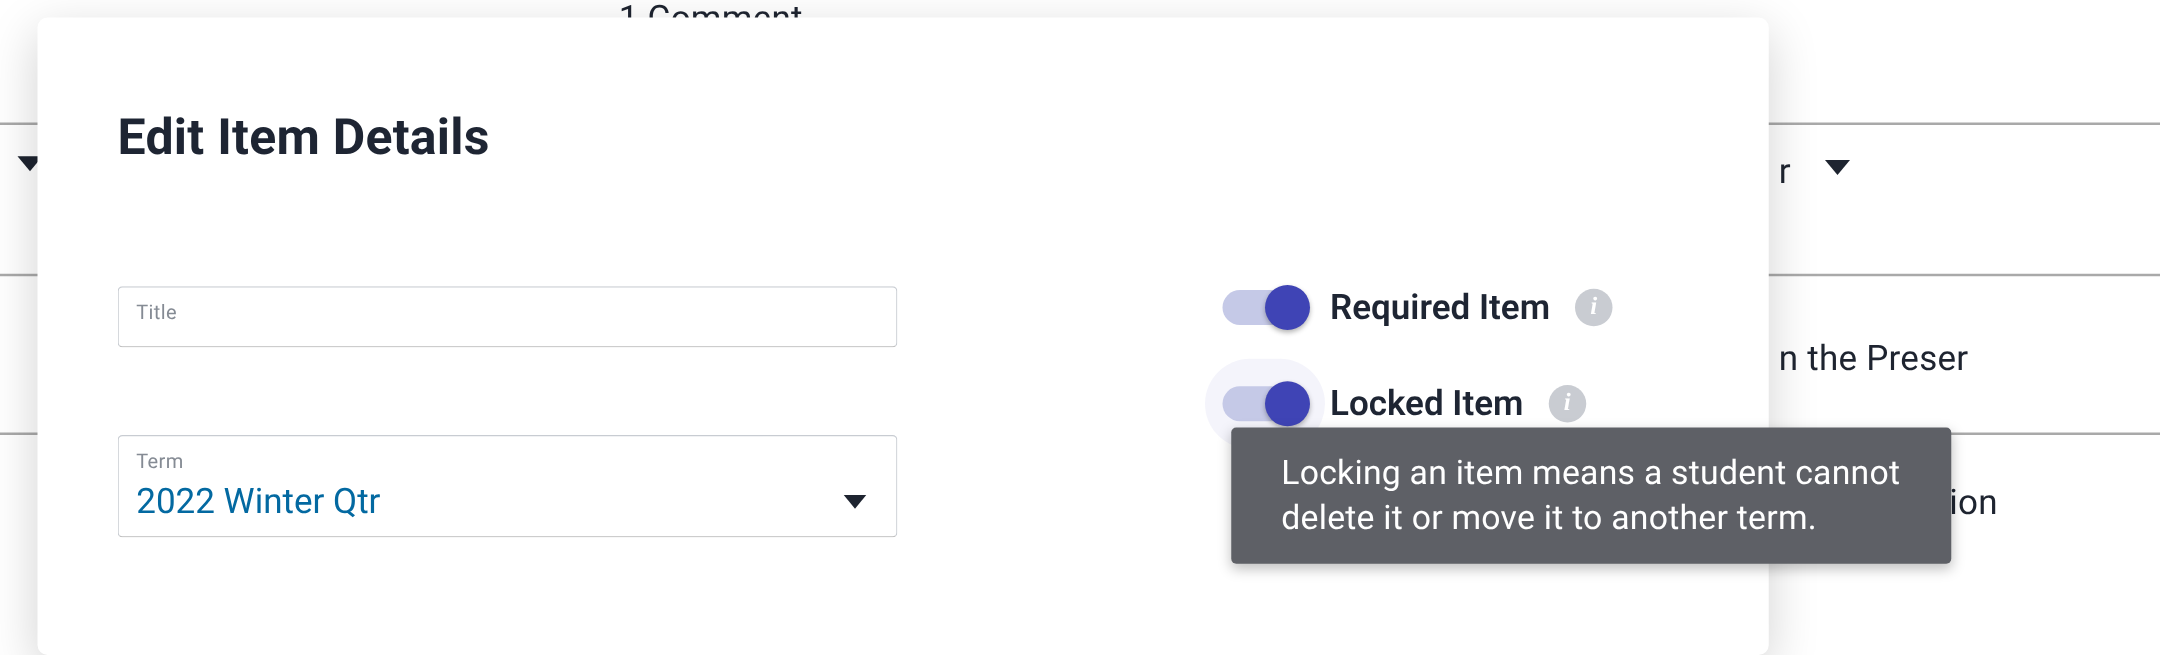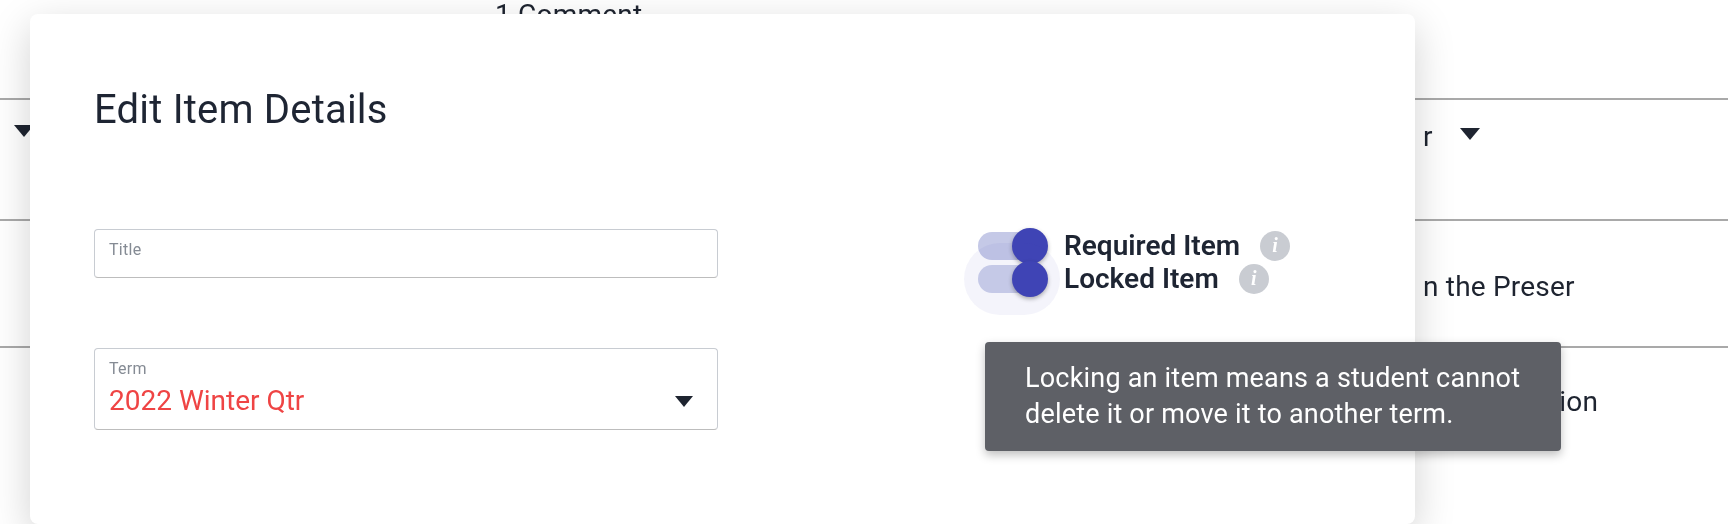--- a/index.html
+++ b/index.html
@@ -42,21 +42,21 @@
     left: 30px;
     width: 1385px;
     height: 510px;
     background: #ffffff;
     border-radius: 8px;
     box-shadow: 0 12px 40px rgba(0,0,0,0.18);
     padding: 72px 64px 40px 64px;
   }
   .modal-title {
     font-size: 40px;
-    font-weight: 400;
+    font-weight: 700;
     color: #1e2533;
     letter-spacing: 0.2px;
   }
   .form-area {
     display: flex;
     gap: 260px;
     margin-top: 96px;
   }
   .left-col { width: 624px; }
   .right-col { flex: 1; }
@@ -83,33 +83,33 @@
     border: none;
     outline: none;
     font-size: 28px;
     color: #1e2430;
     background: transparent;
     font-family: inherit;
   }
   .field.select { padding-right: 59px; }
   .field.select .select-value {
     font-size: 28px;
-    color: #ef4444;
+    color: #0369a1;
   }
   .field.select .dropdown-caret {
     position: absolute;
     right: 24px;
     bottom: 22px;
     width: 0; height: 0;
     border-left: 9px solid transparent;
     border-right: 9px solid transparent;
     border-top: 11px solid #1e2430;
   }
 
-  .toggles { display: flex; flex-direction: column; }
+  .toggles { display: flex; flex-direction: column; gap: 44px; }
   .toggle-row {
     display: flex;
     align-items: center;
     gap: 20px;
     position: relative;
   }
   .toggle-halo {
     position: absolute;
     left: -14px; top: 50%; transform: translateY(-50%);
     width: 96px; height: 72px;

